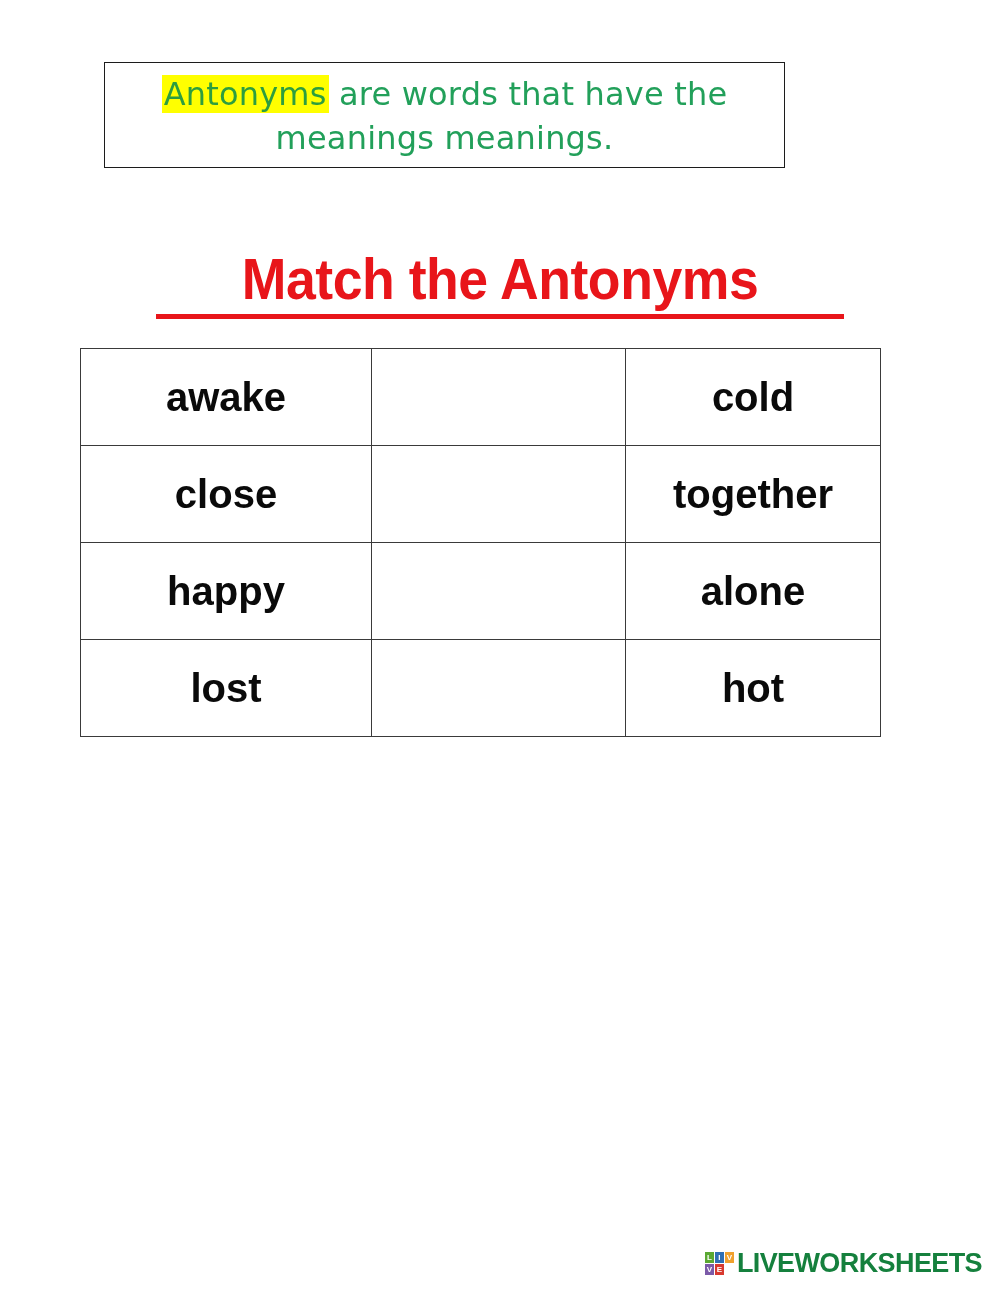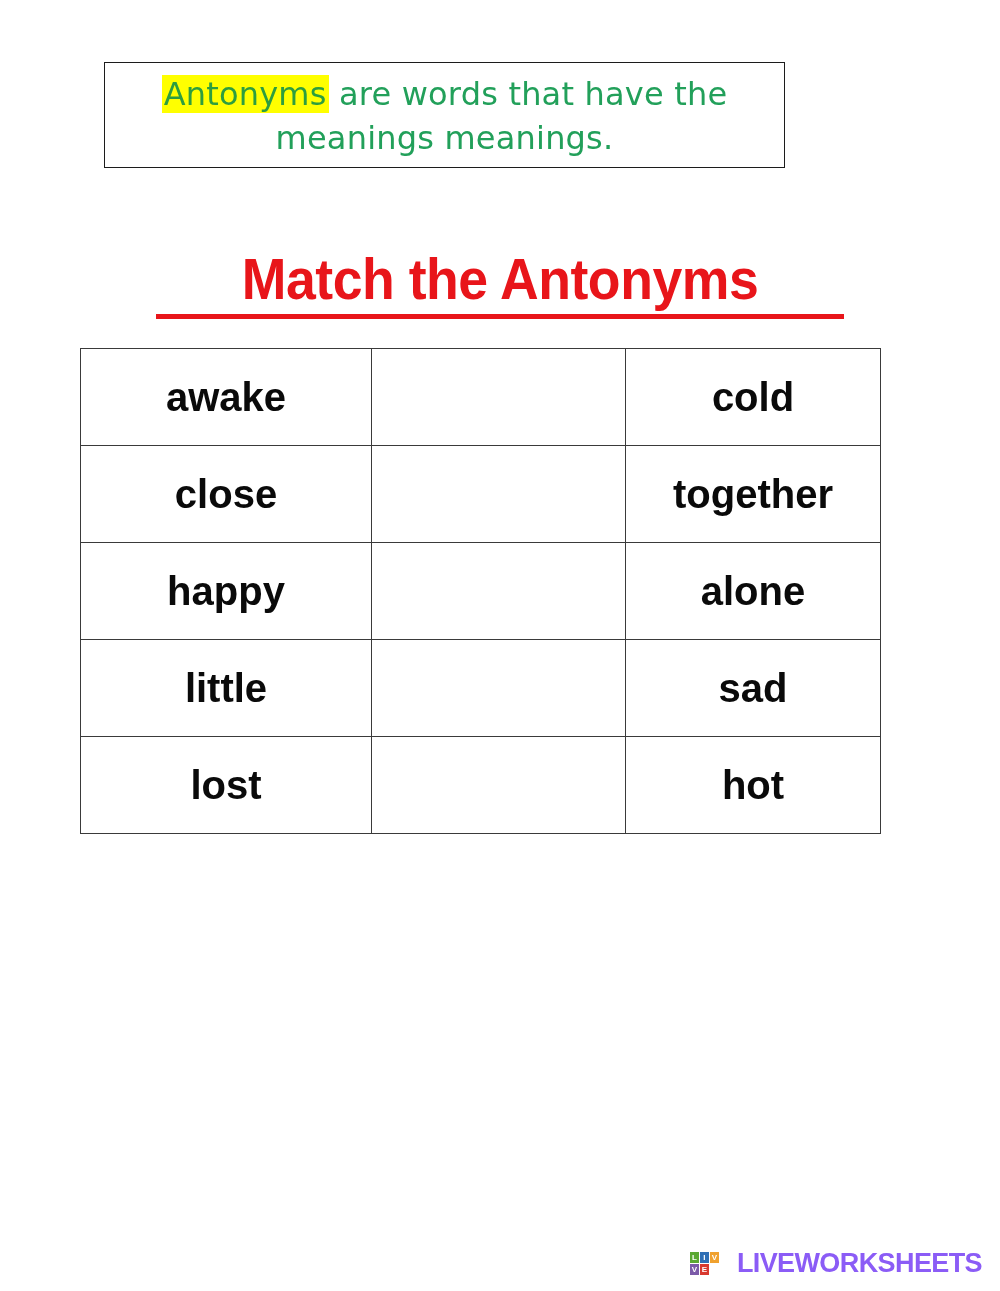--- a/index.html
+++ b/index.html
@@ -123,23 +123,23 @@
   .lw-tile.t-green  { background: #5aa832; }
   .lw-tile.t-blue   { background: #2f6fb5; }
   .lw-tile.t-orange { background: #f0a12e; }
   .lw-tile.t-purple { background: #7b5aa8; }
   .lw-tile.t-red    { background: #d8392f; }
   .lw-tile.t-empty  { background: transparent; }
   .lw-wordmark {
     font-family: "Liberation Sans", sans-serif;
     font-size: 27px;
     font-weight: bold;
-    color: #8b5cf6;
+    color: #15803d;
     letter-spacing: -0.6px;
-    margin-left: 16px;
+    margin-left: 1px;
     text-align: center;
   }
 </style>
 </head>
 <body>
 
 <div class="definition-box">
   <div class="definition-line"><span class="hl">Antonyms</span><span> are words that have the</span></div>
   <div class="definition-line">meanings meanings.</div>
 </div>
@@ -163,25 +163,20 @@
       <td>close</td>
       <td></td>
       <td>together</td>
     </tr>
     <tr>
       <td>happy</td>
       <td></td>
       <td>alone</td>
     </tr>
     <tr>
-      <td>little</td>
-      <td></td>
-      <td>sad</td>
-    </tr>
-    <tr>
       <td>lost</td>
       <td></td>
       <td>hot</td>
     </tr>
   </tbody>
 </table>
 
 <div class="lw-logo">
   <div class="lw-tiles">
     <div class="lw-tile t-green">L</div>

